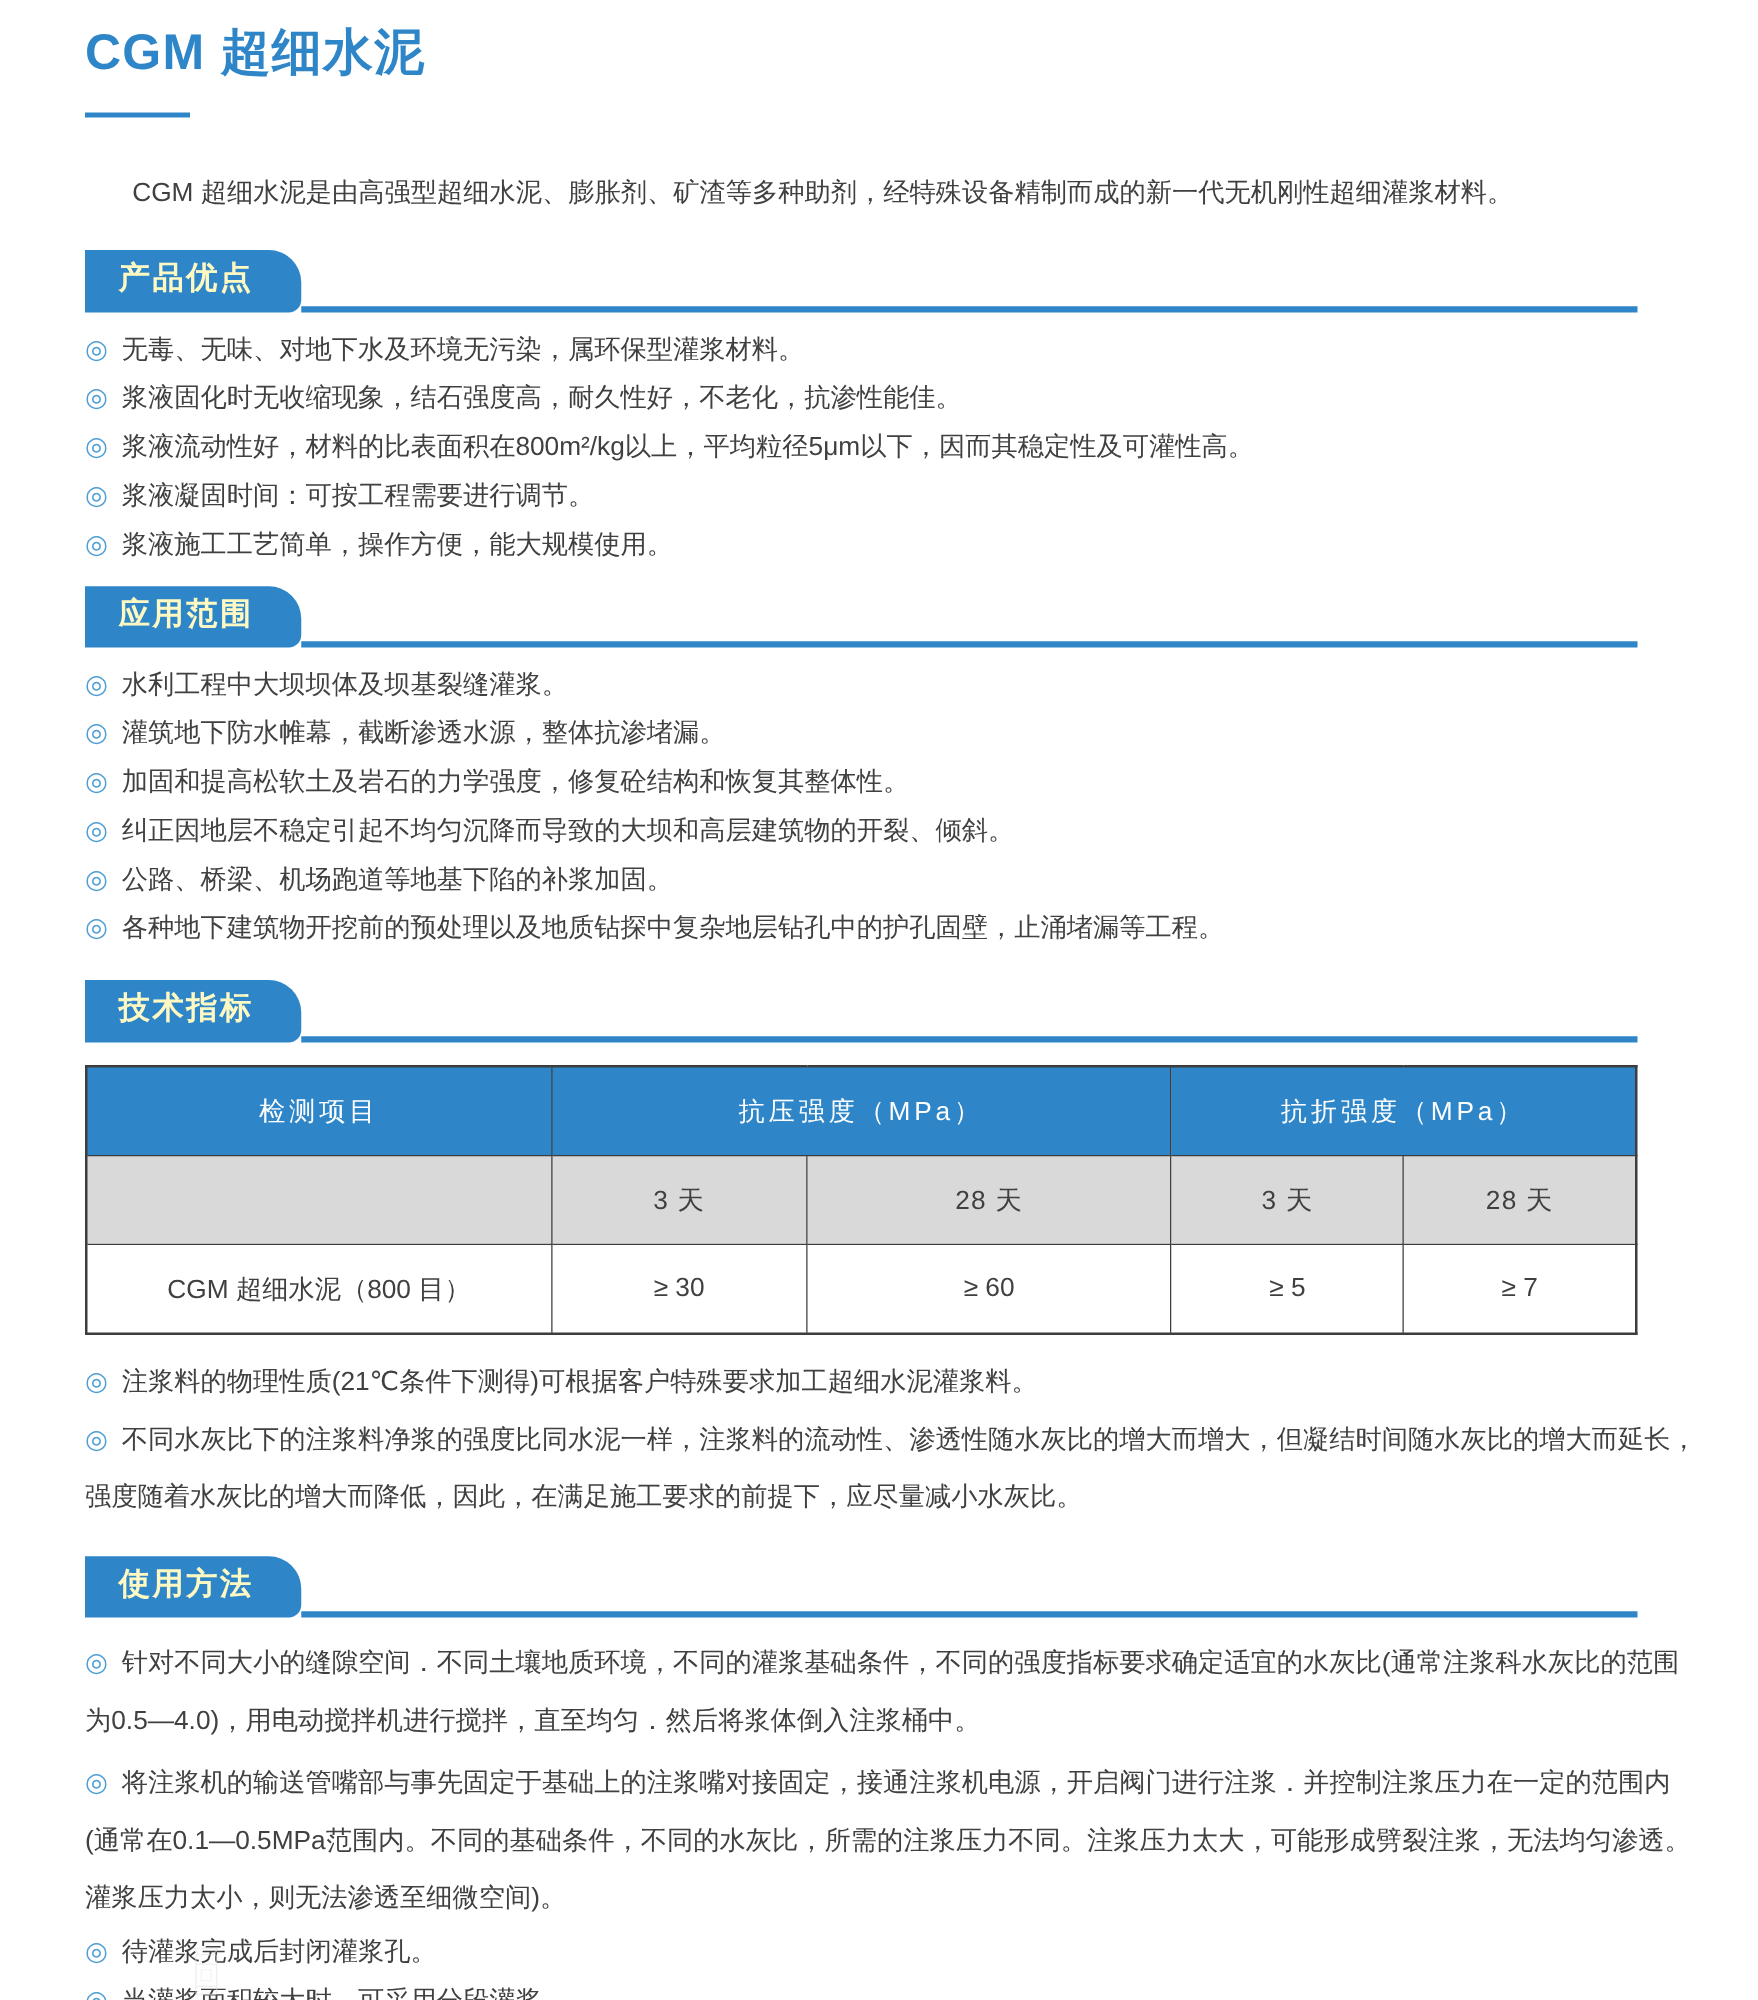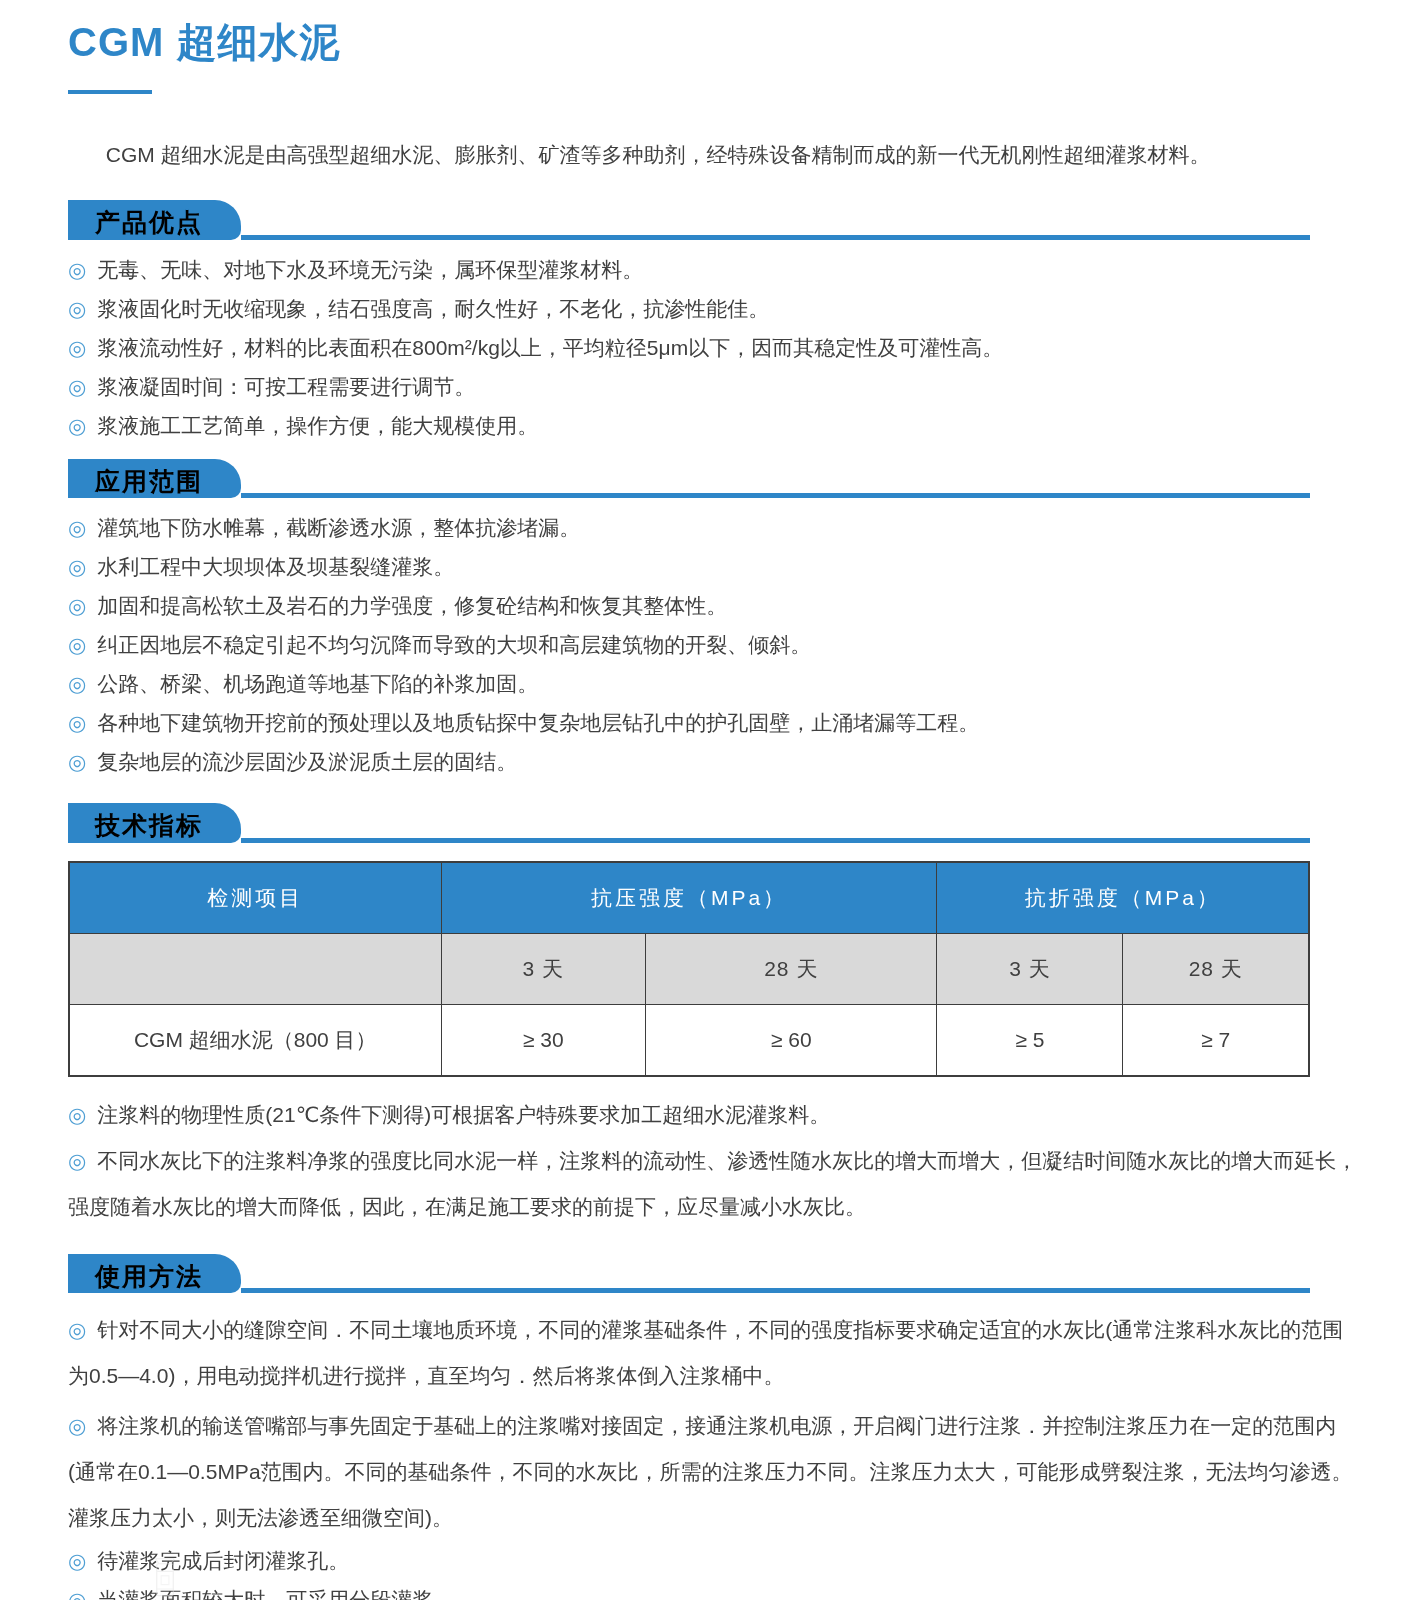--- a/index.html
+++ b/index.html
@@ -18,22 +18,22 @@
   }
   .page{padding:18px 14px 0 68px;box-sizing:border-box;width:1372px;}
   .title{
     color:var(--accent);font-size:40px;font-weight:bold;line-height:1.2;margin:0;
     letter-spacing:1px;
   }
   .title-underline{width:84px;height:4px;background:var(--accent);margin-top:24px;}
   .intro{font-size:21px;line-height:30px;margin:46px 0 0 0;text-indent:1.8em;}
   .sec-head{display:flex;align-items:flex-end;margin-right:48px;}
   .banner{
-    background:var(--accent);color:#000000;font-size:25px;font-weight:bold;
-    padding:6px 38px 1px 27px;border-radius:0 26px 10px 0;white-space:nowrap;
+    background:var(--accent);color:#fef9c3;font-size:25px;font-weight:bold;
+    padding:6px 38px 11px 27px;border-radius:0 26px 10px 0;white-space:nowrap;
     letter-spacing:2px;line-height:1.3;
   }
   .rule{flex:1;height:5px;background:var(--accent);}
   .blist{margin:14px 0 0 0;}
   .li{font-size:21px;line-height:31px;margin:0 0 8px 0;}
   .li-loose{font-size:21px;line-height:46px;margin:0 0 4px 0;}
   .mk{color:var(--marker);font-size:21px;margin-right:11px;}
   .mt-sec1{margin-top:30px;}
   .mt-sec2{margin-top:18px;}
   .mt-sec3{margin-top:26px;}
@@ -73,27 +73,26 @@
     <p class="li"><span class="mk">◎</span><span>浆液流动性好，材料的比表面积在800m²/kg以上，平均粒径5μm以下，因而其稳定性及可灌性高。</span></p>
     <p class="li"><span class="mk">◎</span><span>浆液凝固时间：可按工程需要进行调节。</span></p>
     <p class="li"><span class="mk">◎</span><span>浆液施工工艺简单，操作方便，能大规模使用。</span></p>
   </div>
 
   <div class="sec-head mt-sec2">
     <div class="banner"><span>应用范围</span></div>
     <div class="rule"></div>
   </div>
   <div class="blist">
+    <p class="li"><span class="mk">◎</span><span>水利工程中大坝坝体及坝基裂缝灌浆。</span></p>
     <p class="li"><span class="mk">◎</span><span>灌筑地下防水帷幕，截断渗透水源，整体抗渗堵漏。</span></p>
-    <p class="li"><span class="mk">◎</span><span>水利工程中大坝坝体及坝基裂缝灌浆。</span></p>
     <p class="li"><span class="mk">◎</span><span>加固和提高松软土及岩石的力学强度，修复砼结构和恢复其整体性。</span></p>
     <p class="li"><span class="mk">◎</span><span>纠正因地层不稳定引起不均匀沉降而导致的大坝和高层建筑物的开裂、倾斜。</span></p>
     <p class="li"><span class="mk">◎</span><span>公路、桥梁、机场跑道等地基下陷的补浆加固。</span></p>
     <p class="li"><span class="mk">◎</span><span>各种地下建筑物开挖前的预处理以及地质钻探中复杂地层钻孔中的护孔固壁，止涌堵漏等工程。</span></p>
-    <p class="li"><span class="mk">◎</span><span>复杂地层的流沙层固沙及淤泥质土层的固结。</span></p>
   </div>
 
   <div class="sec-head mt-sec3">
     <div class="banner"><span>技术指标</span></div>
     <div class="rule"></div>
   </div>
 
   <table class="specs">
     <colgroup>
       <col style="width:30%">

